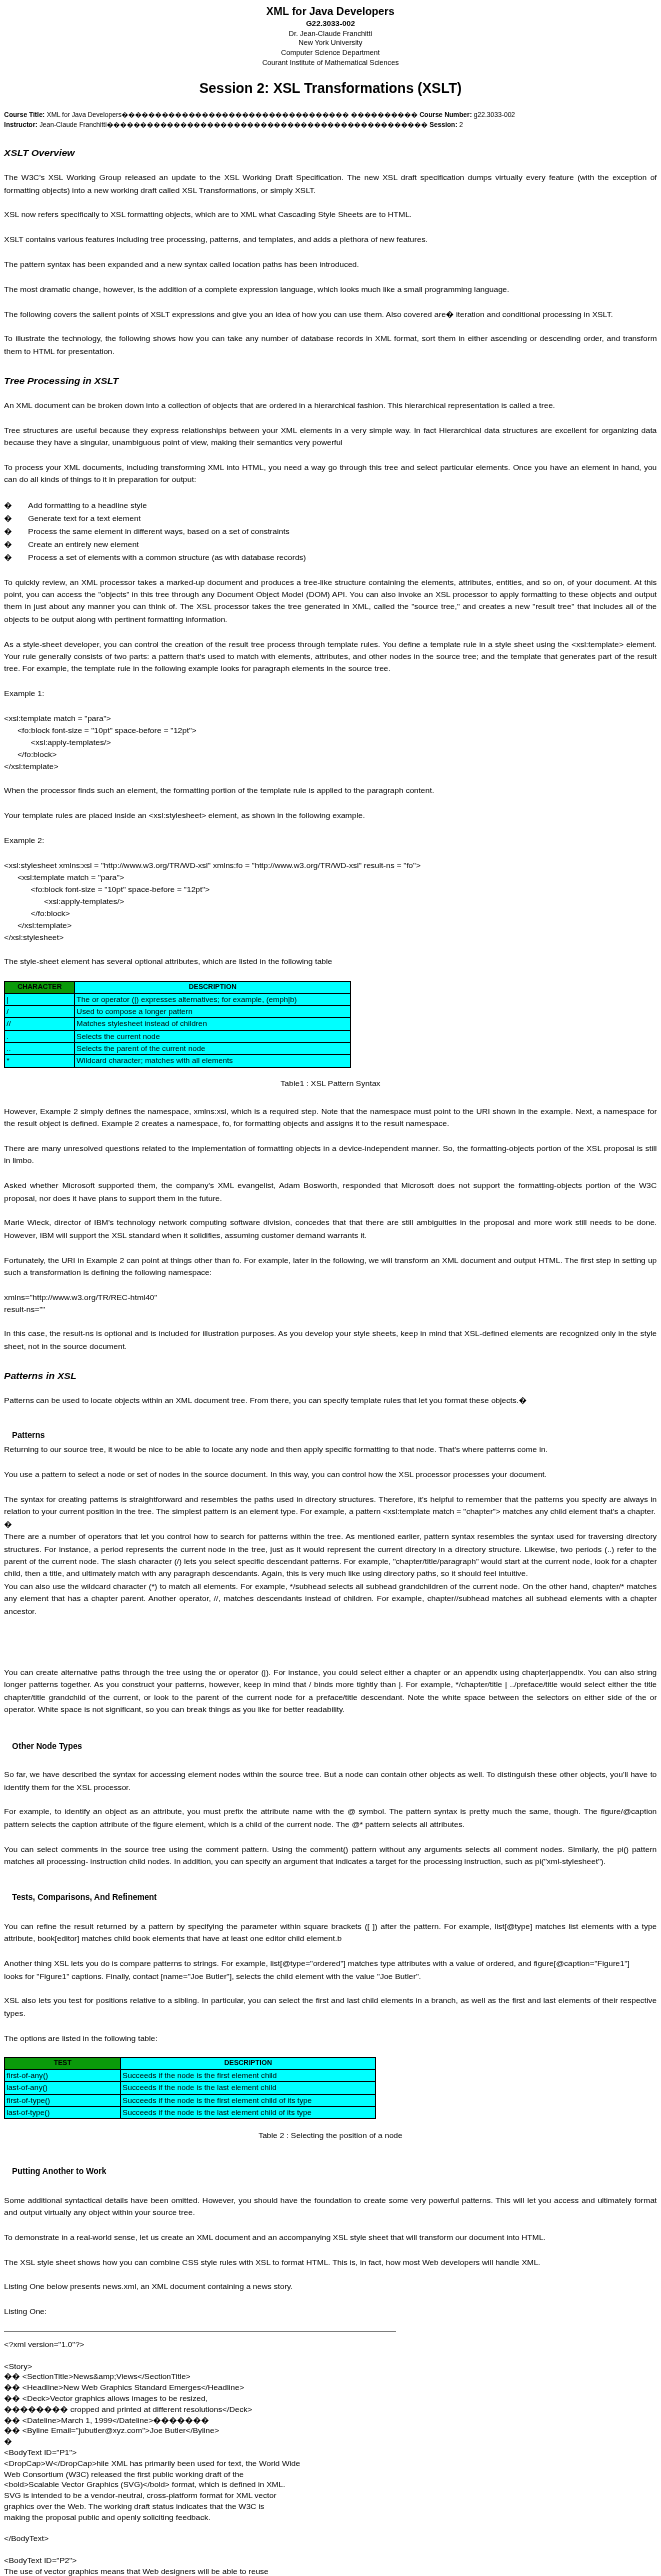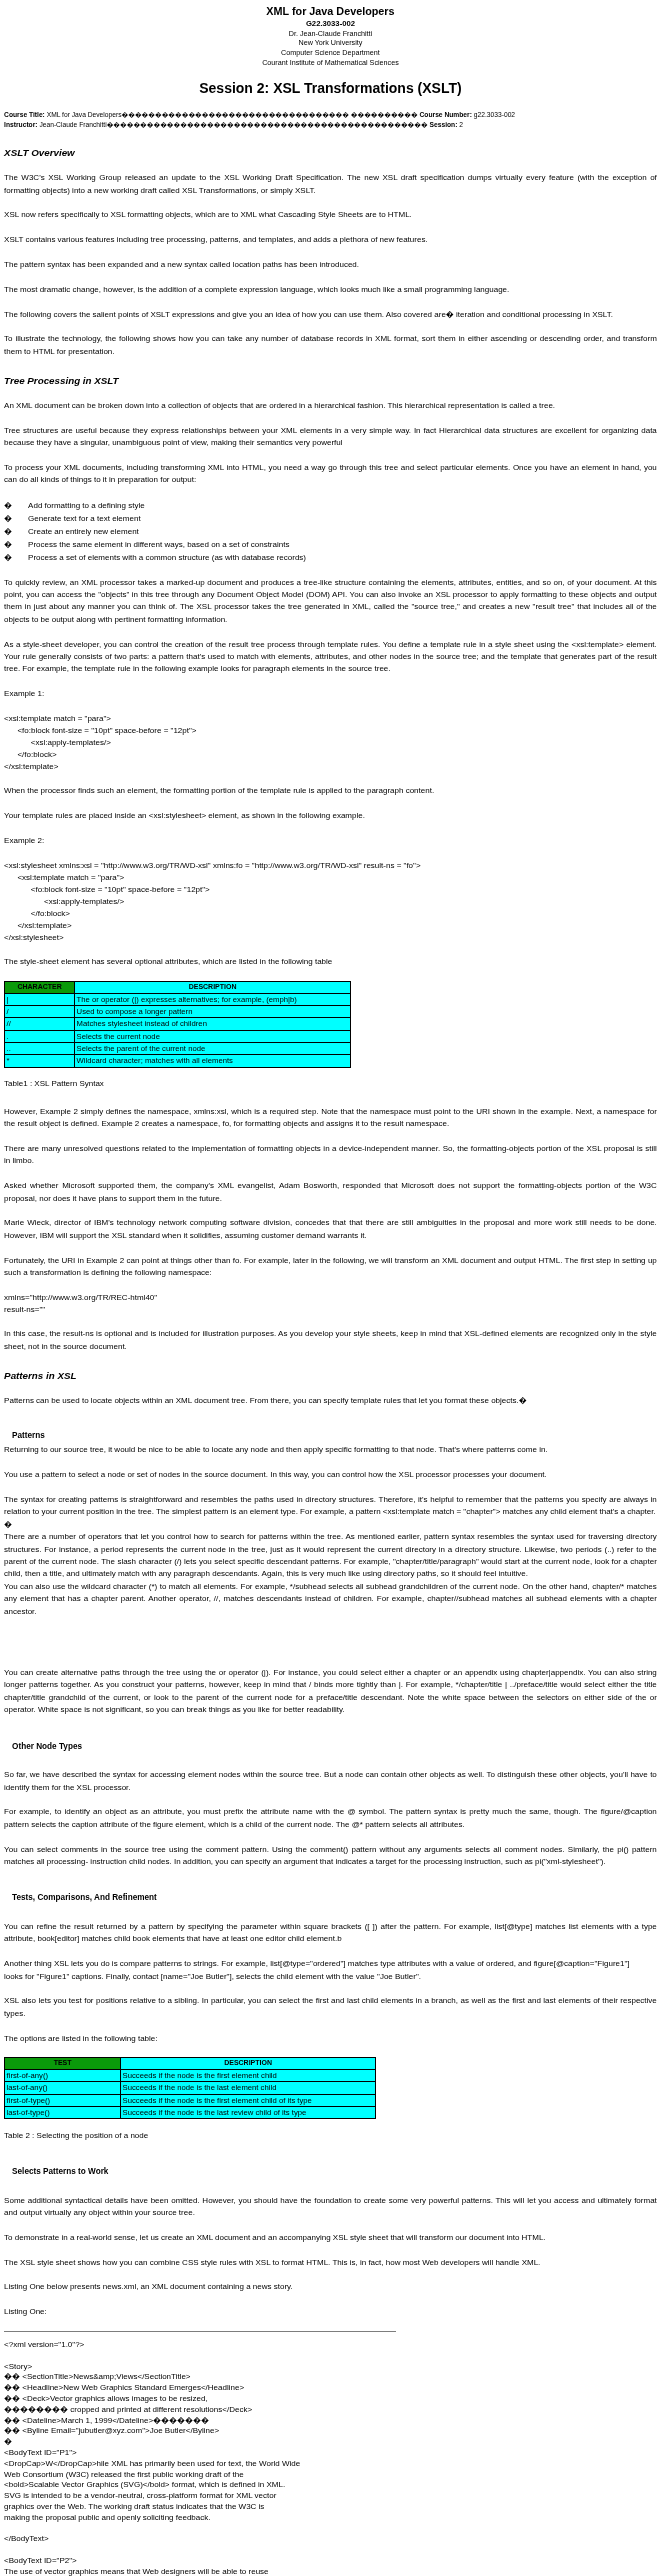--- a/index.html
+++ b/index.html
@@ -29,21 +29,21 @@
   .listing-code{white-space:pre-wrap;line-height:10.8px;margin:0;}
   table{border-collapse:collapse;margin:0 0 5.2px;}
   th,td{border:0.5px solid #000;padding:0 1.5px;vertical-align:top;line-height:11.3px;font-size:7.7px;}
   th{font-size:7px;font-weight:bold;text-align:center;line-height:10.8px;}
   .th-green{background:#0a9a0a;}
   .cyan{background:#00ffff;}
   .t1-c1{width:66px;}
   .t1-c2{width:272px;}
   .t2-c1{width:112px;}
   .t2-c2{width:251px;}
-  .tbl-caption{line-height:12.4px;margin:10.3px 0 15.5px;}
+  .tbl-caption{text-align:center;line-height:12.4px;margin:10.3px 0 15.5px;}
   .rule{height:1px;background:#7d7d7d;border:none;width:60%;margin:7.2px 0 8.2px 0;}
   .gap-large{height:49px;}
 </style>
 </head>
 <body>
 
 <div class="center">
   <div class="doc-title">XML for Java Developers</div>
   <div class="course-code">G22.3033-002</div>
   <div class="hdr-line">Dr. Jean-Claude Franchitti</div>
@@ -66,24 +66,24 @@
 <p class="body">The most dramatic change, however, is the addition of a complete expression language, which looks much like a small programming language.</p>
 <p class="body">The following covers the salient points of XSLT expressions and give you an idea of how you can use them. Also covered are� iteration and conditional processing in XSLT.</p>
 <p class="body">To illustrate the technology, the following shows how you can take any number of database records in XML format, sort them in either ascending or descending order, and transform them to HTML for presentation.</p>
 
 <h2>Tree Processing in XSLT</h2>
 <p class="body">An XML document can be broken down into a collection of objects that are ordered in a hierarchical fashion. This hierarchical representation is called a tree.</p>
 <p class="body">Tree structures are useful because they express relationships between your XML elements in a very simple way. In fact Hierarchical data structures are excellent for organizing data because they have a singular, unambiguous point of view, making their semantics very powerful</p>
 <p class="body">To process your XML documents, including transforming XML into HTML, you need a way go through this tree and select particular elements. Once you have an element in hand, you can do all kinds of things to it in preparation for output:</p>
 
 <div class="bullets">
-  <div class="bullet-line"><span class="bullet-marker">�</span><span>Add formatting to a defining style</span></div>
+  <div class="bullet-line"><span class="bullet-marker">�</span><span>Add formatting to a headline style</span></div>
   <div class="bullet-line"><span class="bullet-marker">�</span><span>Generate text for a text element</span></div>
+  <div class="bullet-line"><span class="bullet-marker">�</span><span>Process the same element in different ways, based on a set of constraints</span></div>
   <div class="bullet-line"><span class="bullet-marker">�</span><span>Create an entirely new element</span></div>
-  <div class="bullet-line"><span class="bullet-marker">�</span><span>Process the same element in different ways, based on a set of constraints</span></div>
   <div class="bullet-line"><span class="bullet-marker">�</span><span>Process a set of elements with a common structure (as with database records)</span></div>
 </div>
 
 <p class="body">To quickly review, an XML processor takes a marked-up document and produces a tree-like structure containing the elements, attributes, entities, and so on, of your document. At this point, you can access the "objects" in this tree through any Document Object Model (DOM) API. You can also invoke an XSL processor to apply formatting to these objects and output them in just about any manner you can think of. The XSL processor takes the tree generated in XML, called the "source tree," and creates a new "result tree" that includes all of the objects to be output along with pertinent formatting information.</p>
 <p class="body">As a style-sheet developer, you can control the creation of the result tree process through template rules. You define a template rule in a style sheet using the &lt;xsl:template&gt; element. Your rule generally consists of two parts: a pattern that's used to match with elements, attributes, and other nodes in the source tree; and the template that generates part of the result tree. For example, the template rule in the following example looks for paragraph elements in the source tree.</p>
 <p class="body">Example 1:</p>
 <div class="code">&lt;xsl:template match = "para"&gt;
       &lt;fo:block font-size = "10pt" space-before = "12pt"&gt;
             &lt;xsl:apply-templates/&gt;
       &lt;/fo:block&gt;
@@ -180,27 +180,27 @@
   <tr>
         <td class="cyan">last-of-any()</td>
         <td class="cyan">Succeeds if the node is the last element child</td>
       </tr>
   <tr>
         <td class="cyan">first-of-type()</td>
         <td class="cyan">Succeeds if the node is the first element child of its type</td>
       </tr>
   <tr>
         <td class="cyan">last-of-type()</td>
-        <td class="cyan">Succeeds if the node is the last review child of its type</td>
+        <td class="cyan">Succeeds if the node is the last element child of its type</td>
       </tr>
 </tbody>
   </table>
 <div class="tbl-caption">Table 2 : Selecting the position of a node</div>
 
-<h3>Selects Patterns to Work</h3>
+<h3>Putting Another to Work</h3>
 <p class="body">Some additional syntactical details have been omitted. However, you should have the foundation to create some very powerful patterns. This will let you access and ultimately format and output virtually any object within your source tree.</p>
 <p class="body">To demonstrate in a real-world sense, let us create an XML document and an accompanying XSL style sheet that will transform our document into HTML.</p>
 <p class="body">The XSL style sheet shows how you can combine CSS style rules with XSL to format HTML. This is, in fact, how most Web developers will handle XML.</p>
 <p class="body">Listing One below presents news.xml, an XML document containing a news story.</p>
 <p class="body">Listing One:</p>
 <div class="rule"></div>
 <div class="listing-code">&lt;?xml version="1.0"?&gt;
 
 &lt;Story&gt;
 �� &lt;SectionTitle&gt;News&amp;amp;Views&lt;/SectionTitle&gt;

